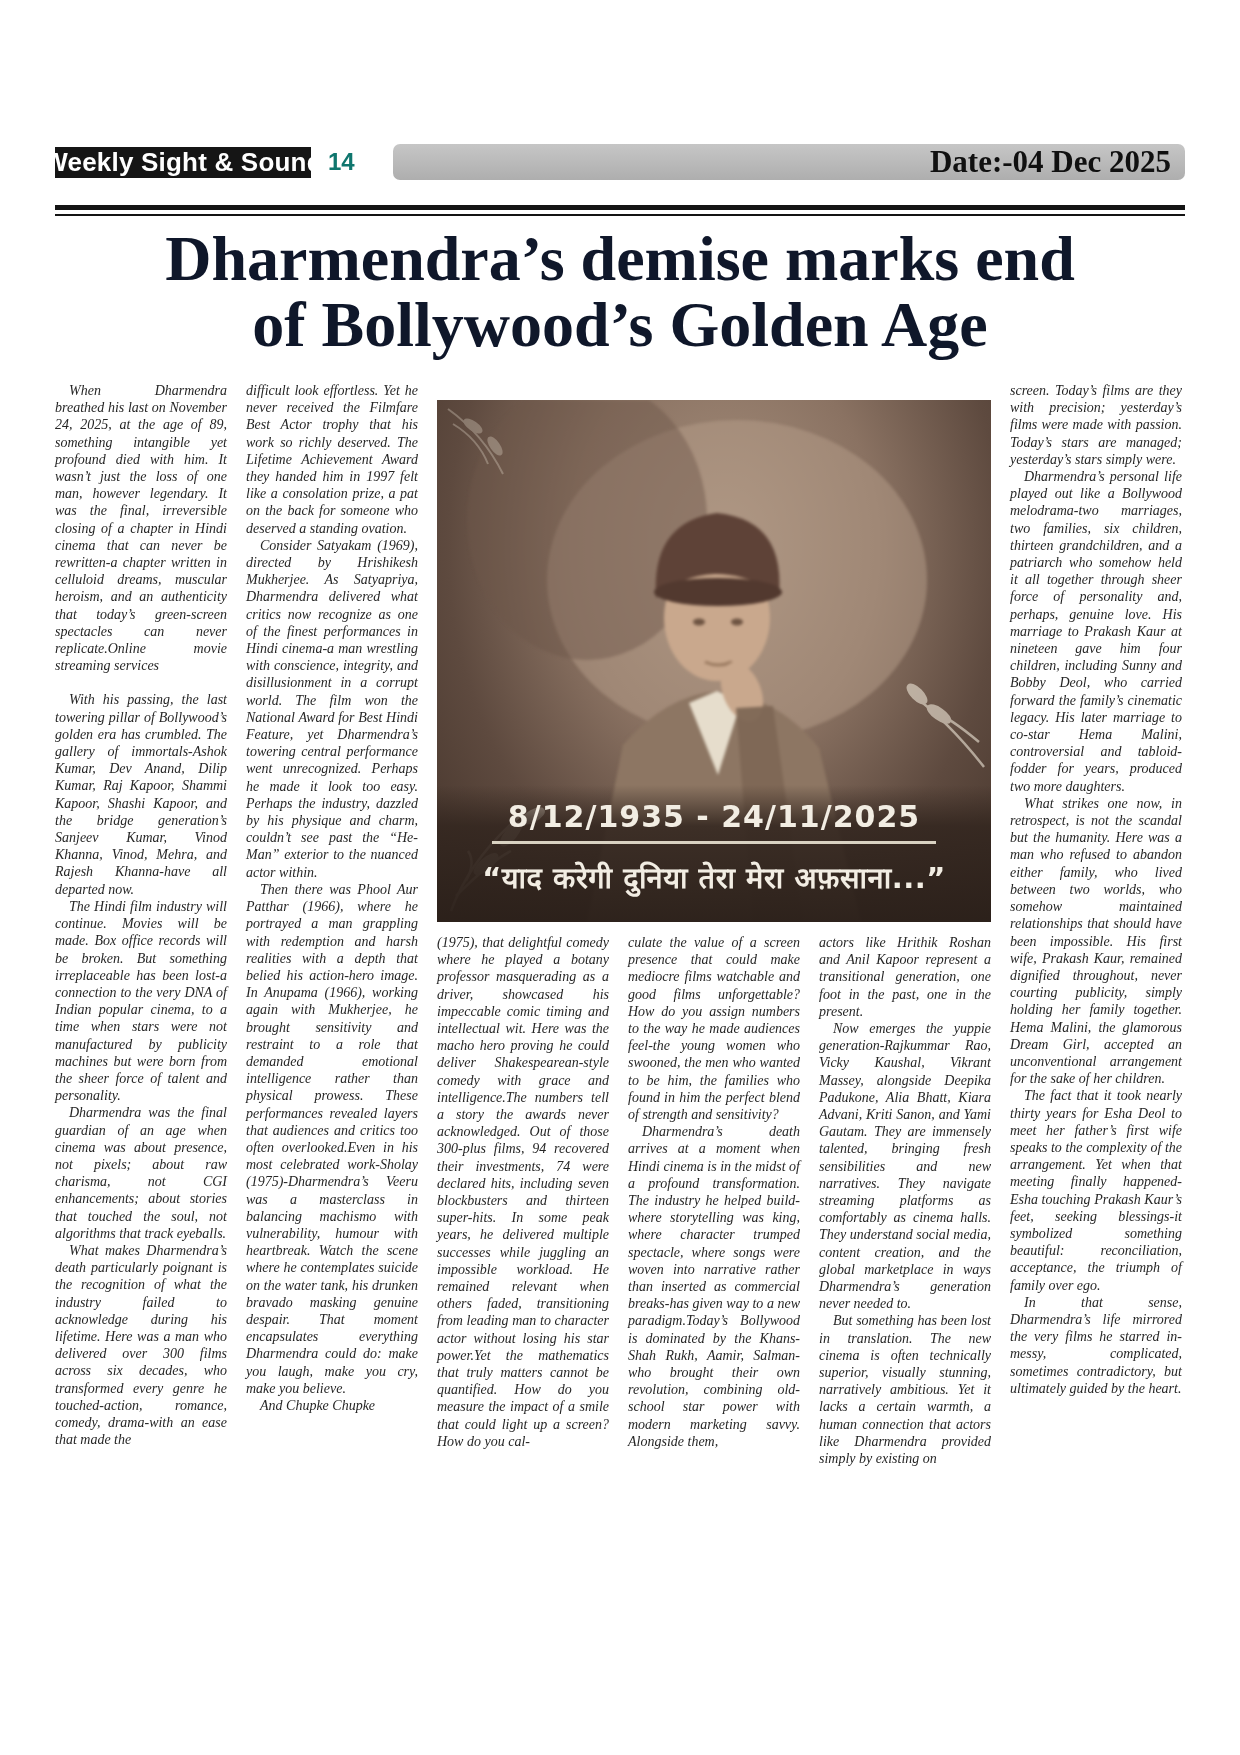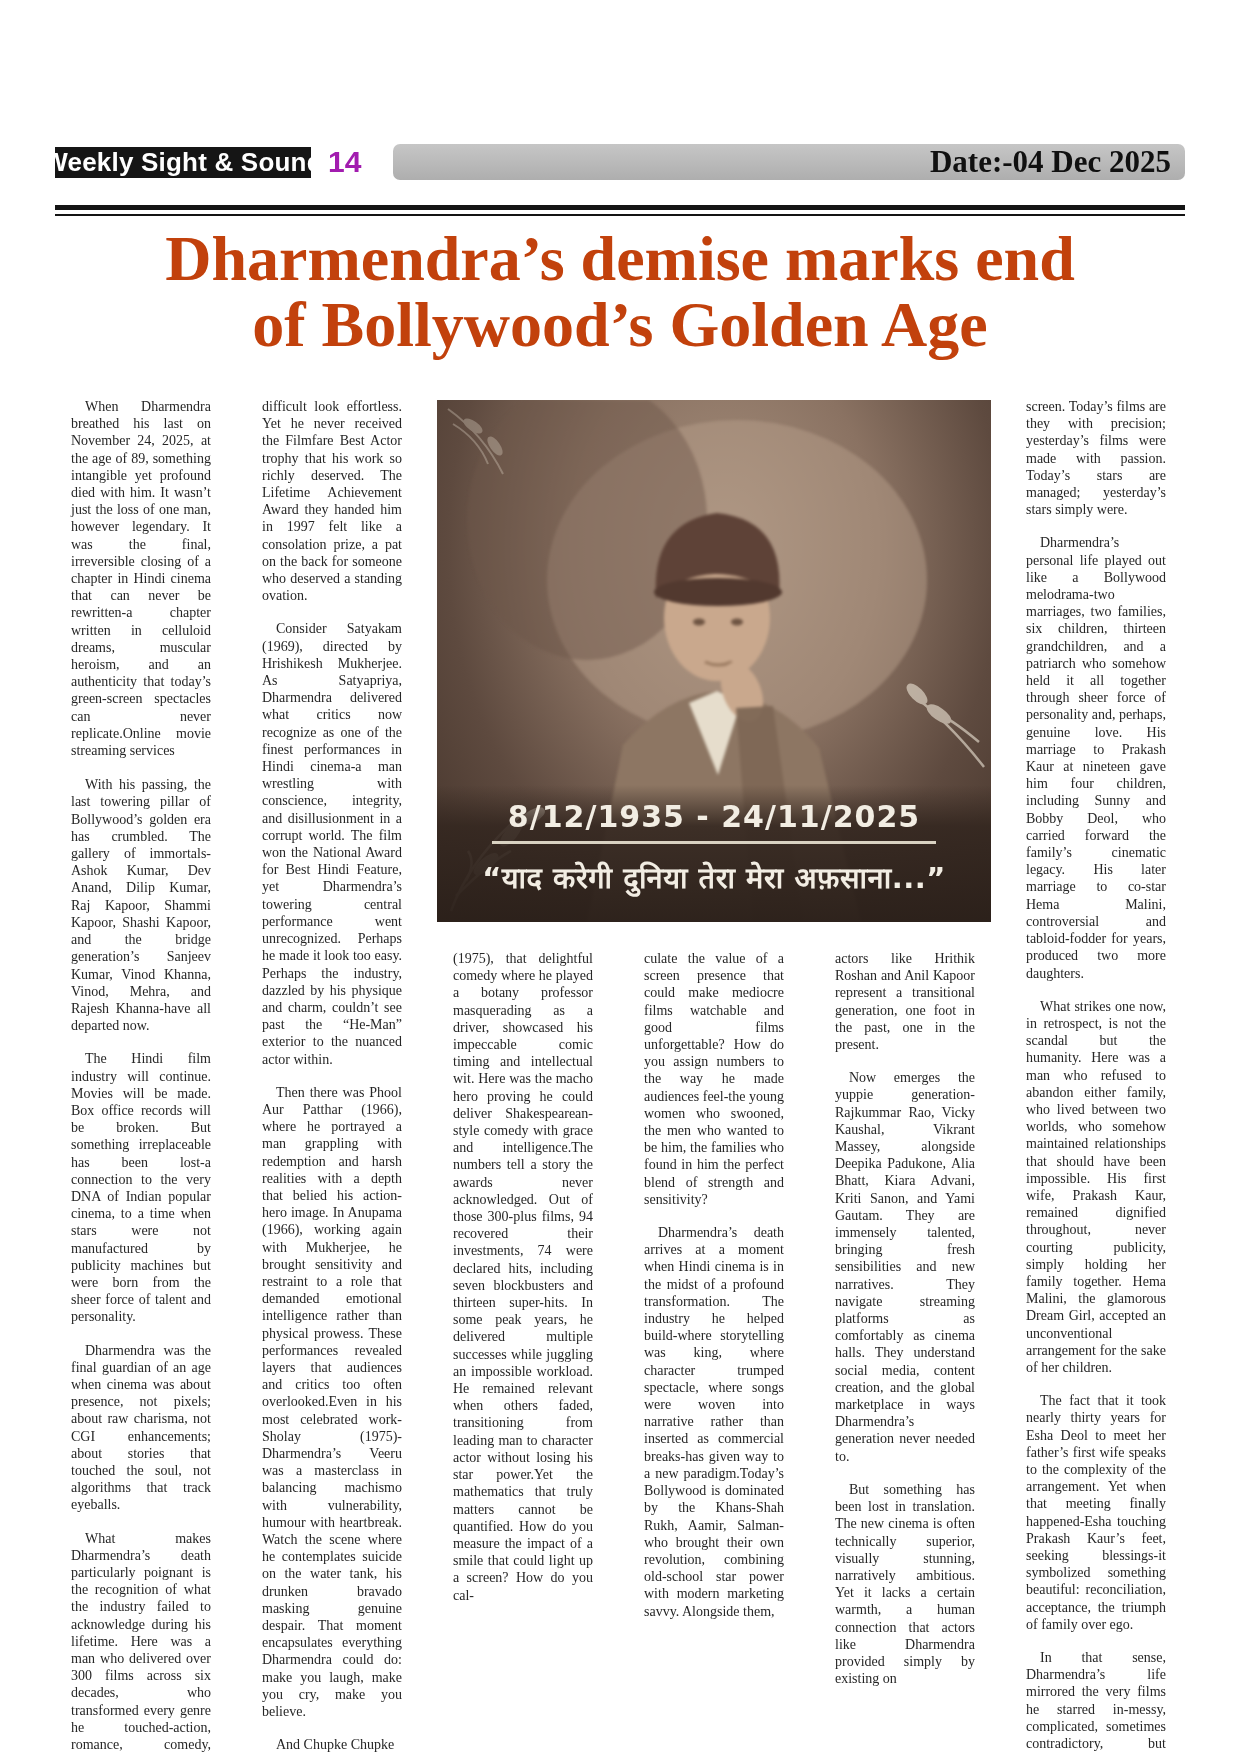--- a/index.html
+++ b/index.html
@@ -18,46 +18,46 @@
   .masthead-box{
     background:#151515;color:#fff;width:256px;flex:none;
     display:flex;align-items:center;justify-content:center;
     font-family:"Liberation Sans", sans-serif;font-weight:bold;
     font-size:26px;letter-spacing:.2px;white-space:nowrap;
     transform-origin:left center;
   }
   .page-number{
     width:56px;flex:none;display:flex;align-items:center;
     padding-left:8px;font-family:"Liberation Sans", sans-serif;
-    font-weight:bold;font-size:30px;color:#a21caf;
+    font-weight:bold;font-size:24px;color:#0f766e;
   }
   .date-bar{
     flex:1;margin:3px 0;
     background:linear-gradient(#c6c6c6,#aeaeae);
     display:flex;align-items:center;justify-content:flex-end;
     padding-right:14px;
     font-family:"Liberation Serif", serif;font-weight:bold;font-size:31px;color:#101010;border-radius:7px;
   }
   .double-rule{margin-top:11px;border-top:5px solid #141414;border-bottom:2px solid #141414;height:4px;}
   
   .headline{
     margin:10px 0 0 0;text-align:center;
     font-family:"Liberation Serif", serif;font-weight:bold;
-    font-size:64px;line-height:66px;color:#c2410c;letter-spacing:0;
+    font-size:64px;line-height:66px;color:#0f172a;letter-spacing:0;
   }
   .headline span{display:block;}
   
   .body-grid{display:flex;gap:19px;margin-top:24px;}
   .col{width:172px;flex:none;}
   .mid{width:554px;flex:none;}
   .mid-cols{display:flex;gap:19px;margin-top:12px;}
   .coltext{
     font-size:14px;line-height:17.2px;text-align:justify;color:#262626;
   }
-  .coltext p{margin:16px;text-indent:14px;}
+  .coltext p{margin:0;text-indent:14px;font-style:italic;}
   .coltext p.no-indent{text-indent:0;}
   .coltext p.gap-top{margin-top:17px;}
   
   .photo{
     position:relative;width:554px;height:522px;overflow:hidden;
     background:radial-gradient(ellipse at 52% 28%, #a8917e 0%, #8a7262 38%, #5e4a3f 68%, #423229 100%);
     margin-top:18px;
   }
   .photo .portrait{position:absolute;top:0;left:0;filter:blur(1.5px);}
   .photo-caption{

